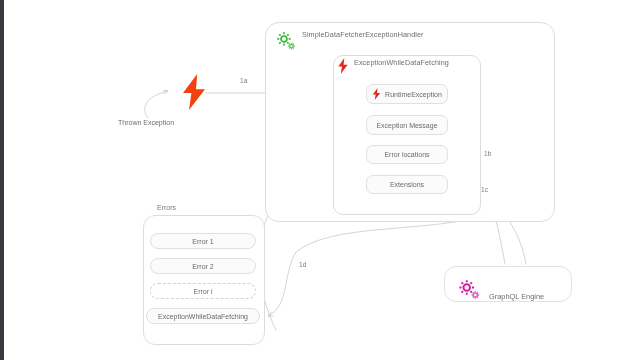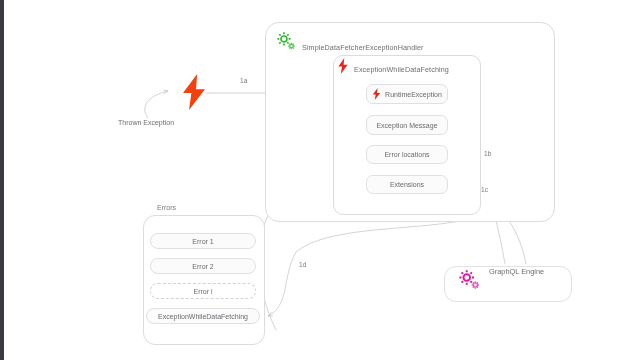--- a/index.html
+++ b/index.html
@@ -45,21 +45,21 @@
   }
   #errors-group {
     left: 143px; top: 215px;
     width: 122px; height: 130px;
     border-radius: 12px;
   }
   
   .group-header {
     position: absolute;
     display: flex;
-    align-items: flex-end;
+    align-items: flex-start;
     gap: 5px;
     white-space: nowrap;
   }
   #handler-header {
     left: 275px; top: 30px;
   }
   #ewdf-header {
     left: 337px; top: 58px;
   }
   .group-title {
@@ -105,21 +105,21 @@
 
   #engine-box {
     position: absolute;
     left: 444px; top: 266px;
     width: 128px; height: 36px;
     box-sizing: border-box;
     border: 1px solid #e2e2e2;
     border-radius: 12px;
     background: #ffffff;
     display: flex;
-    align-items: flex-start;
+    align-items: flex-end;
     gap: 8px;
     padding-left: 12px;
   }
   #engine-label {
     font-size: 7.4px;
     color: #6d6d72;
     white-space: nowrap;
   }
   
   .free-label {

